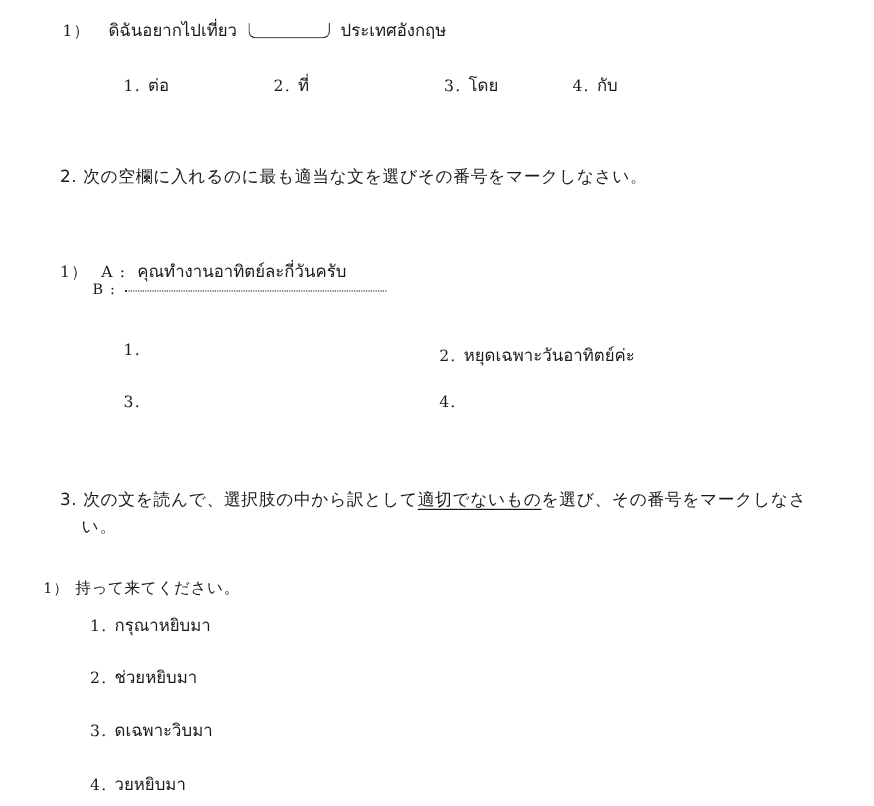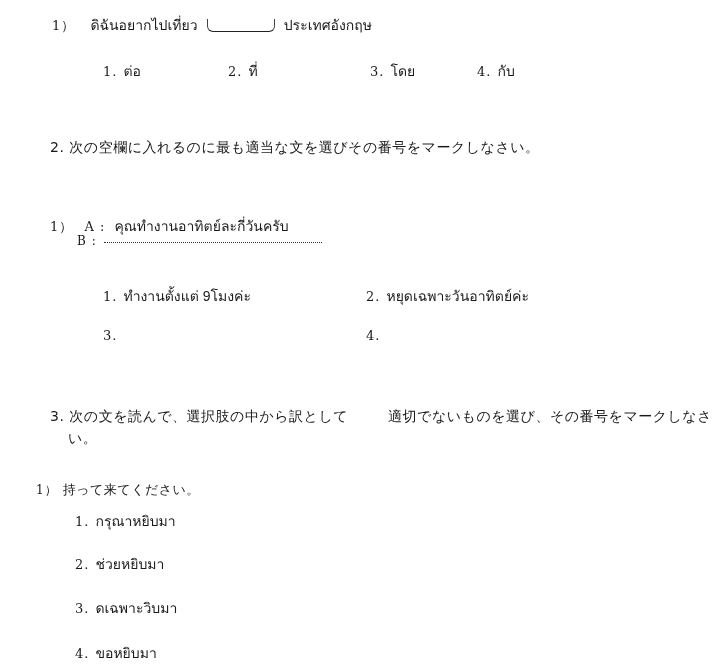--- a/index.html
+++ b/index.html
@@ -13,21 +13,21 @@
   .jp { font-family:"DejaVu Sans", sans-serif; font-size:14px; letter-spacing:0.5px; }
   .blank-paren {
     display:inline-block; width:66px; height:12px; border-bottom:1.4px solid #222;
     border-left:1px solid #444; border-right:1px solid #444;
     border-radius:0 0 6px 6px; vertical-align:-2px; margin:0 4px;
   }
   .dotline {
     display:inline-block; width:218px; border-bottom:1.5px dotted #333;
     vertical-align:2px; margin-left:2px;
   }
-  .uline { text-underline-offset:3px;margin-left:40px; }
+  .uline { text-decoration:underline; text-underline-offset:3px; }
   .opt { display:inline-flex; align-items:baseline; gap:6px; }
 </style>
 </head>
 <body>
 
 <div class="abs" style="left:52px; top:14px;">
   <span class="num" style="margin-right:10px;">1）</span>
   <span class="thai">ดิฉันอยากไปเที่ยว</span>
   <span class="blank-paren"></span>
   <span class="thai">ประเทศอังกฤษ</span>
@@ -58,21 +58,20 @@
   <span class="thai">คุณทำงานอาทิตย์ละกี่วันครับ</span>
 </div>
 
 <div class="abs" style="left:77px; top:230px;">
   <span class="num" style="font-size:12px;">B :</span>
   <span class="dotline"></span>
 </div>
 
 <div class="abs opt" style="left:103px; top:285px;">
   <span class="num">1.</span>
-  <span class="thai">ทำงานตั้งแต่ 9โมงค่ะ</span>
 </div>
 <div class="abs opt" style="left:366px; top:285px;">
   <span class="num">2.</span>
   <span class="thai">หยุดเฉพาะวันอาทิตย์ค่ะ</span>
 </div>
 <div class="abs opt" style="left:103px; top:328px;">
   <span class="num">3.</span>
 </div>
 <div class="abs opt" style="left:366px; top:328px;">
   <span class="num">4.</span>
@@ -95,14 +94,14 @@
 <div class="abs opt" style="left:75px; top:553px;">
   <span class="num">2.</span>
   <span class="thai">ช่วยหยิบมา</span>
 </div>
 <div class="abs opt" style="left:75px; top:597px;">
   <span class="num">3.</span>
   <span class="thai">ดเฉพาะวิบมา</span>
 </div>
 <div class="abs opt" style="left:75px; top:642px;">
   <span class="num">4.</span>
-  <span class="thai">ขอหยิบมา</span>
+  <span class="thai">วยหยิบมา</span>
 </div>
 
 </body></html>

